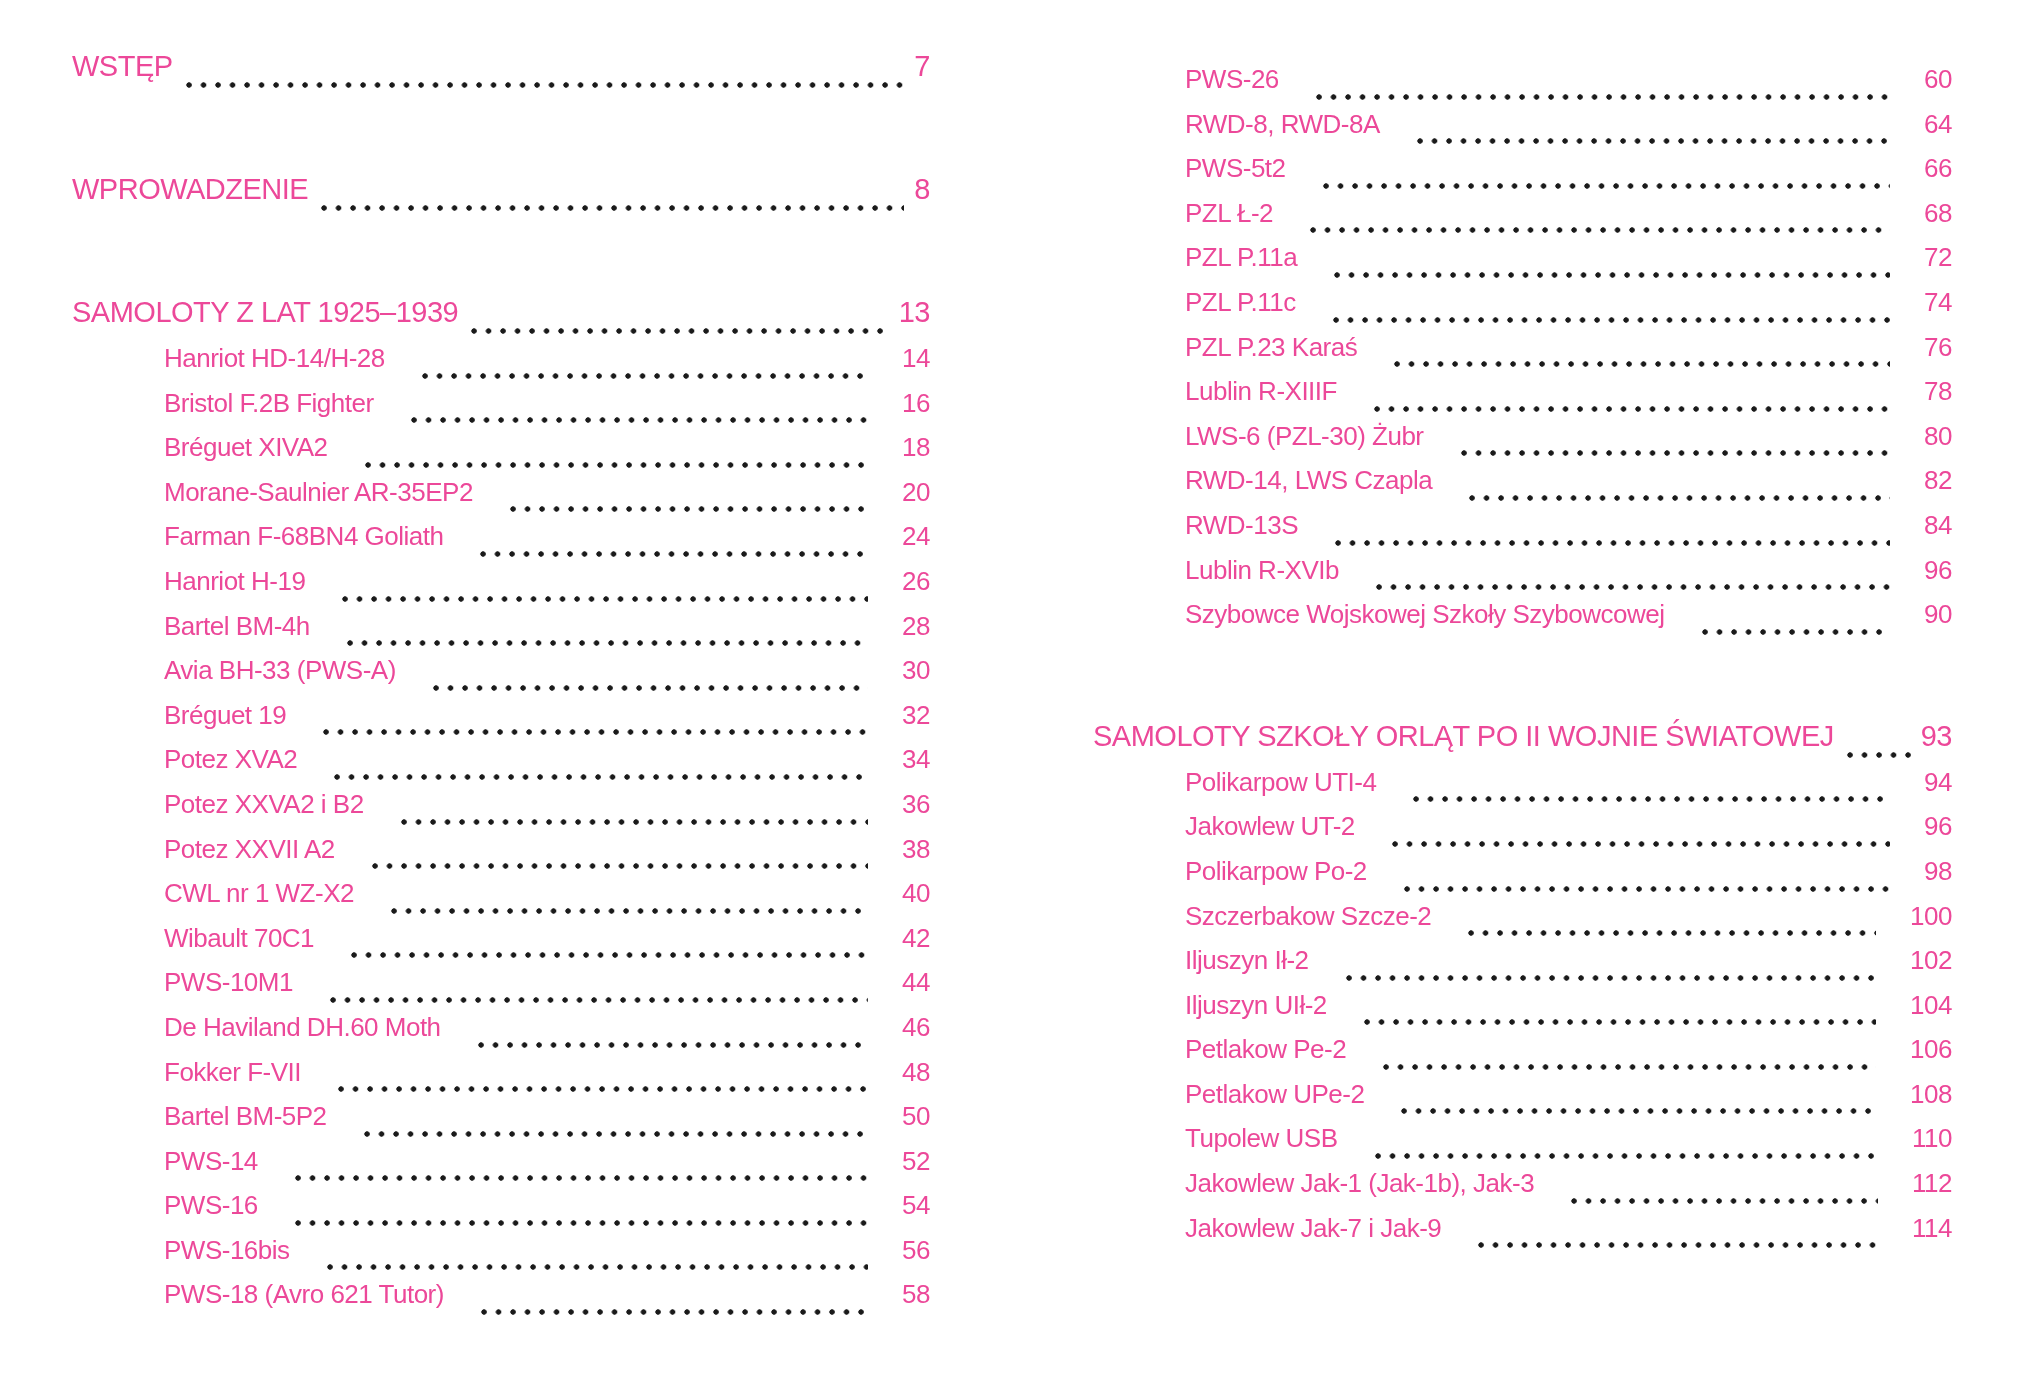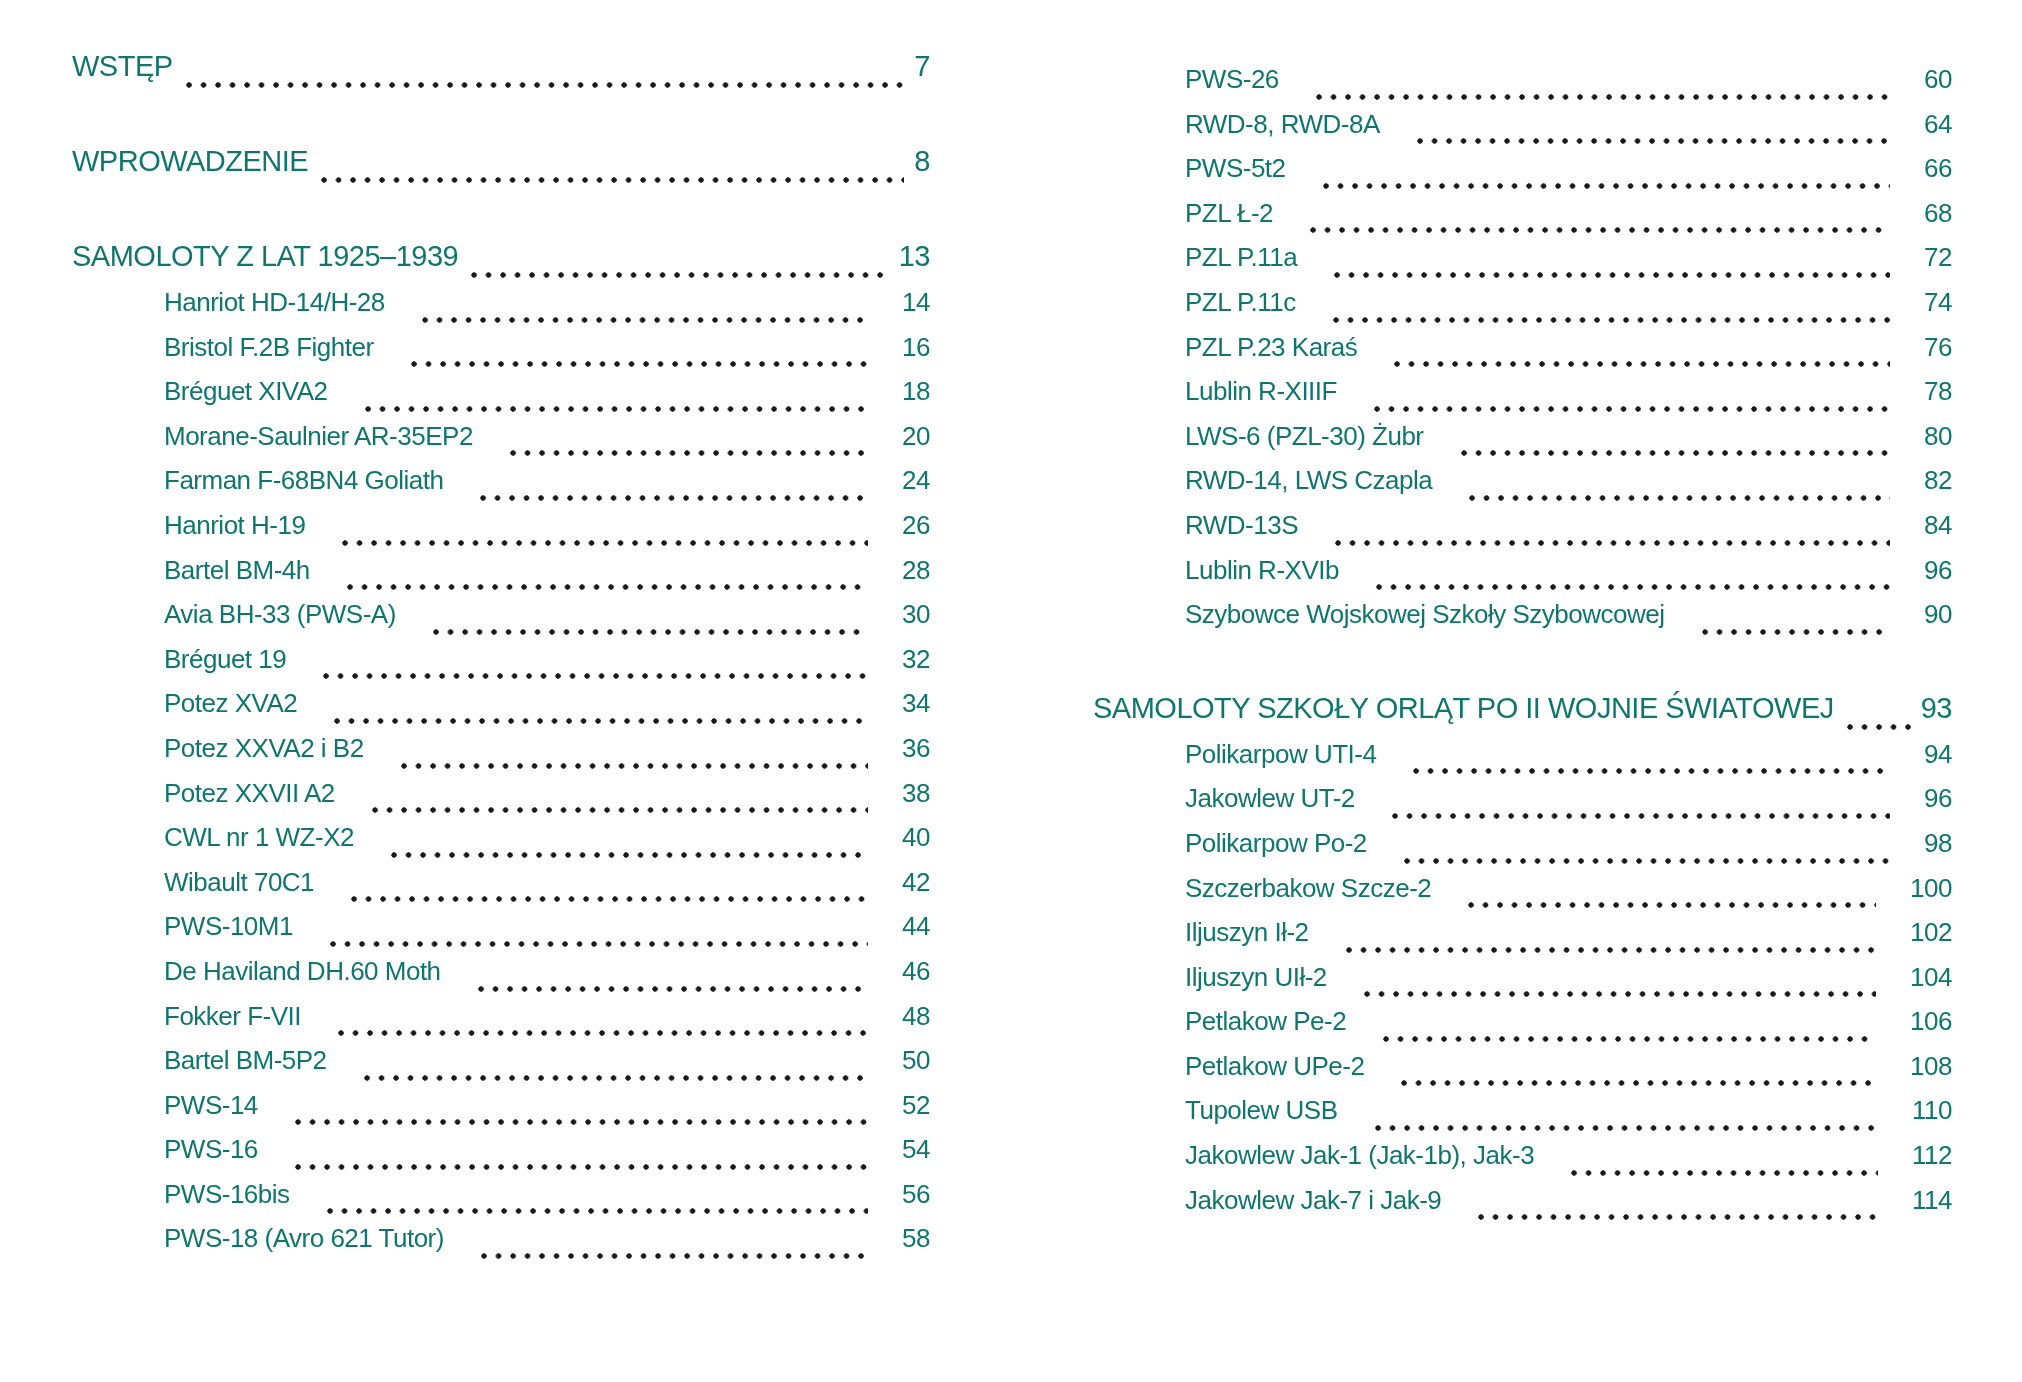--- a/index.html
+++ b/index.html
@@ -7,31 +7,31 @@
     padding: 0;
     background: #ffffff;
   }
   .spread {
     position: relative;
     width: 2022px;
     height: 1382px;
     background: #ffffff;
     overflow: hidden;
     font-family: "Liberation Sans", "DejaVu Sans", sans-serif;
-    color: #0f766e;
+    color: #ec4899;
   }
   .column {
     position: absolute;
     top: 0;
     box-sizing: border-box;
   }
   .column-left  { left: 72px;  width: 858px; padding-top: 50px; }
   .column-right { left: 1093px; width: 859px; padding-top: 64px; }
 
-  .block + .block { margin-top: 48px; }
+  .block + .block { margin-top: 76px; }
 
   .row {
     display: flex;
     align-items: baseline;
     letter-spacing: -0.5px;
   }
   .header-row {
     height: 47px;
     font-size: 29px;
     font-weight: 400;

